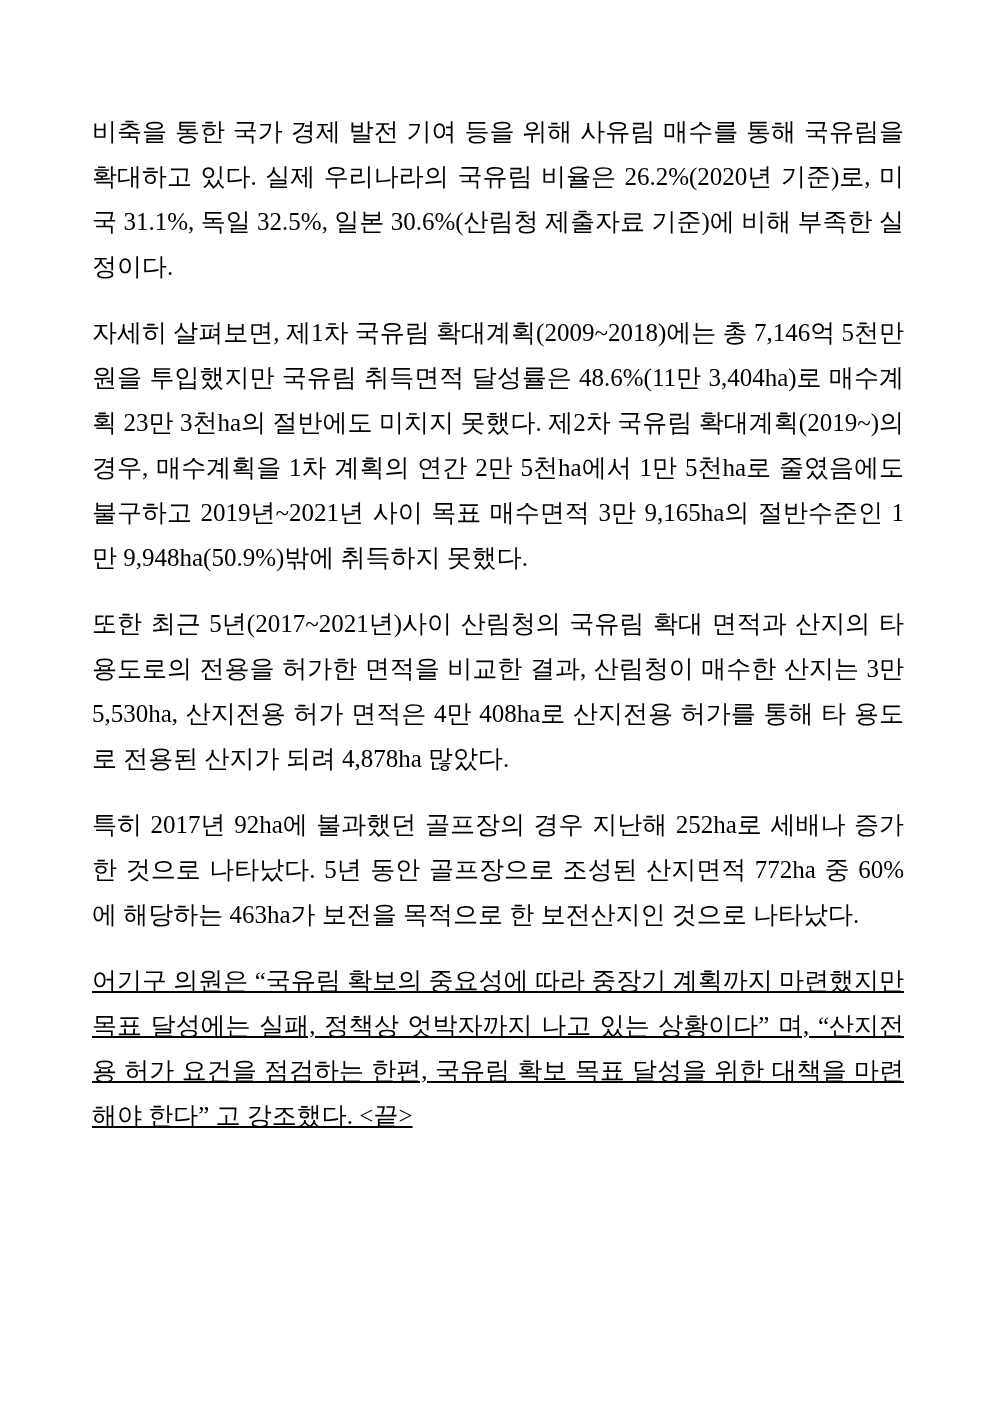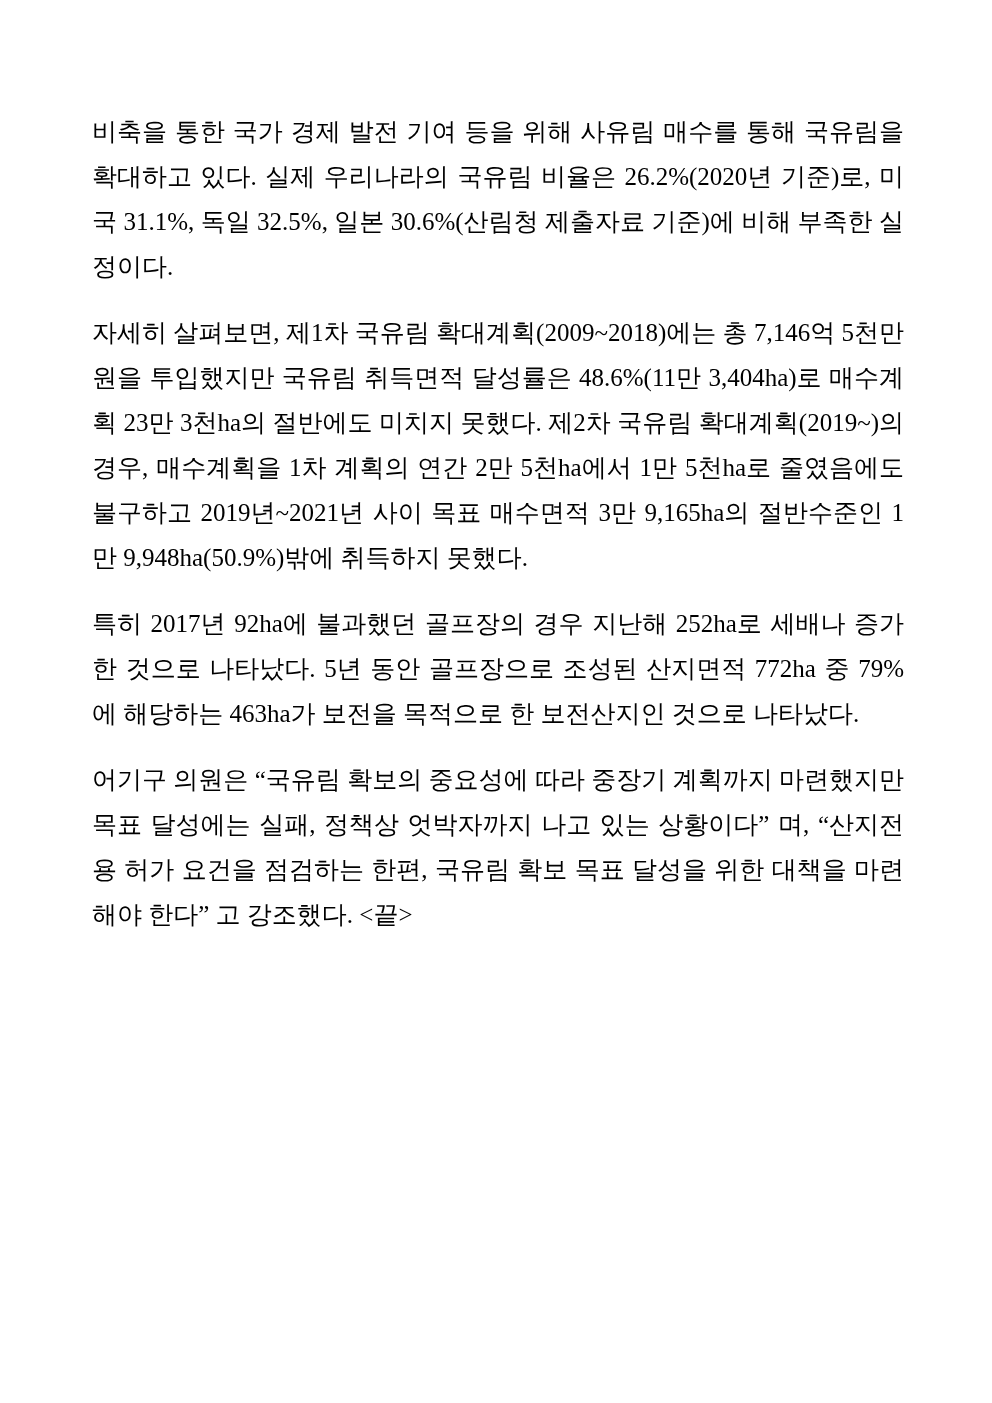--- a/index.html
+++ b/index.html
@@ -22,23 +22,24 @@
   .para {
     font-size: 25px;
     line-height: 45px;
     text-align: justify;
     text-justify: inter-word;
     word-break: normal;
     letter-spacing: 0px;
     margin-bottom: 21px;
     color: #000000;
   }
-  .para:last-child { margin-bottom: 0; }
+  .para:last-child { margin-bottom: 0; text-decoration: underline; }
 </style>
 </head>
 <body>
 
 <div class="page">
   <p class="para">비축을 통한 국가 경제 발전 기여 등을 위해 사유림 매수를 통해 국유림을 확대하고 있다. 실제 우리나라의 국유림 비율은 26.2%(2020년 기준)로, 미국 31.1%, 독일 32.5%, 일본 30.6%(산림청 제출자료 기준)에 비해 부족한 실정이다.</p>
   <p class="para">자세히 살펴보면, 제1차 국유림 확대계획(2009~2018)에는 총 7,146억 5천만원을 투입했지만 국유림 취득면적 달성률은 48.6%(11만 3,404ha)로 매수계획 23만 3천ha의 절반에도 미치지 못했다. 제2차 국유림 확대계획(2019~)의 경우, 매수계획을 1차 계획의 연간 2만 5천ha에서 1만 5천ha로 줄였음에도 불구하고 2019년~2021년 사이 목표 매수면적 3만 9,165ha의 절반수준인 1만 9,948ha(50.9%)밖에 취득하지 못했다.</p>
-  <p class="para">특히 2017년 92ha에 불과했던 골프장의 경우 지난해 252ha로 세배나 증가한 것으로 나타났다. 5년 동안 골프장으로 조성된 산지면적 772ha 중 79%에 해당하는 463ha가 보전을 목적으로 한 보전산지인 것으로 나타났다.</p>
+  <p class="para">또한 최근 5년(2017~2021년)사이 산림청의 국유림 확대 면적과 산지의 타 용도로의 전용을 허가한 면적을 비교한 결과, 산림청이 매수한 산지는 3만 5,530ha, 산지전용 허가 면적은 4만 408ha로 산지전용 허가를 통해 타 용도로 전용된 산지가 되려 4,878ha 많았다.</p>
+  <p class="para">특히 2017년 92ha에 불과했던 골프장의 경우 지난해 252ha로 세배나 증가한 것으로 나타났다. 5년 동안 골프장으로 조성된 산지면적 772ha 중 60%에 해당하는 463ha가 보전을 목적으로 한 보전산지인 것으로 나타났다.</p>
   <p class="para">어기구 의원은 “국유림 확보의 중요성에 따라 중장기 계획까지 마련했지만 목표 달성에는 실패, 정책상 엇박자까지 나고 있는 상황이다” 며, “산지전용 허가 요건을 점검하는 한편, 국유림 확보 목표 달성을 위한 대책을 마련해야 한다” 고 강조했다. &lt;끝&gt;</p>
 </div>
 
 </body></html>

